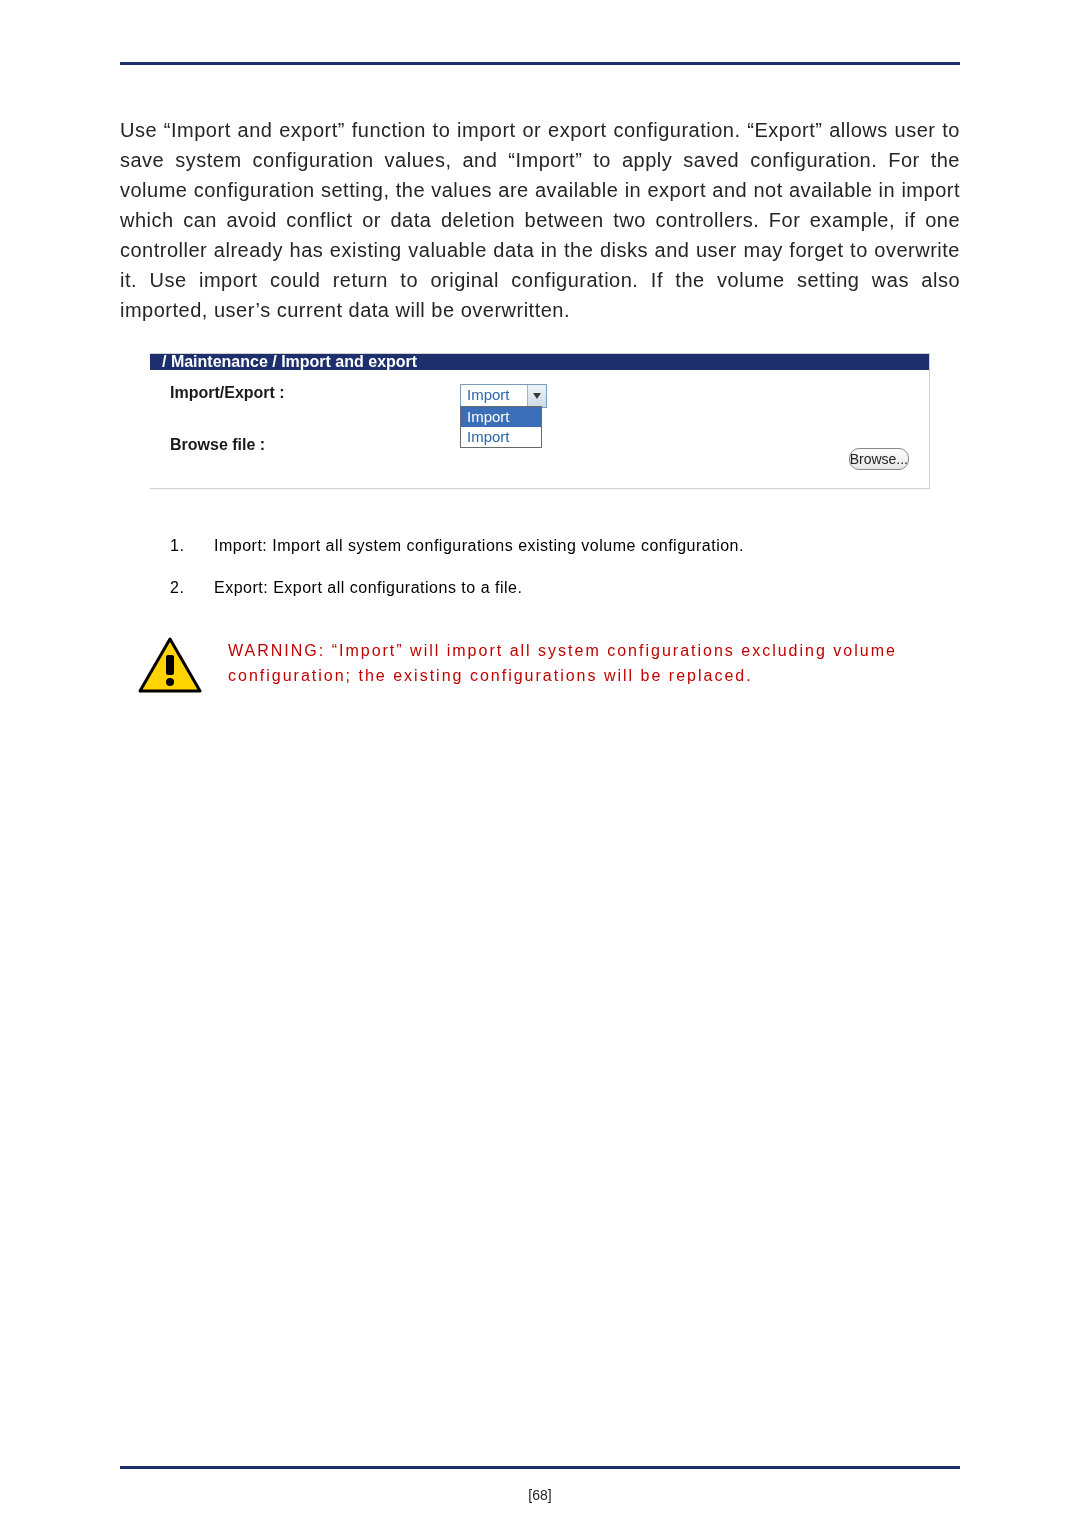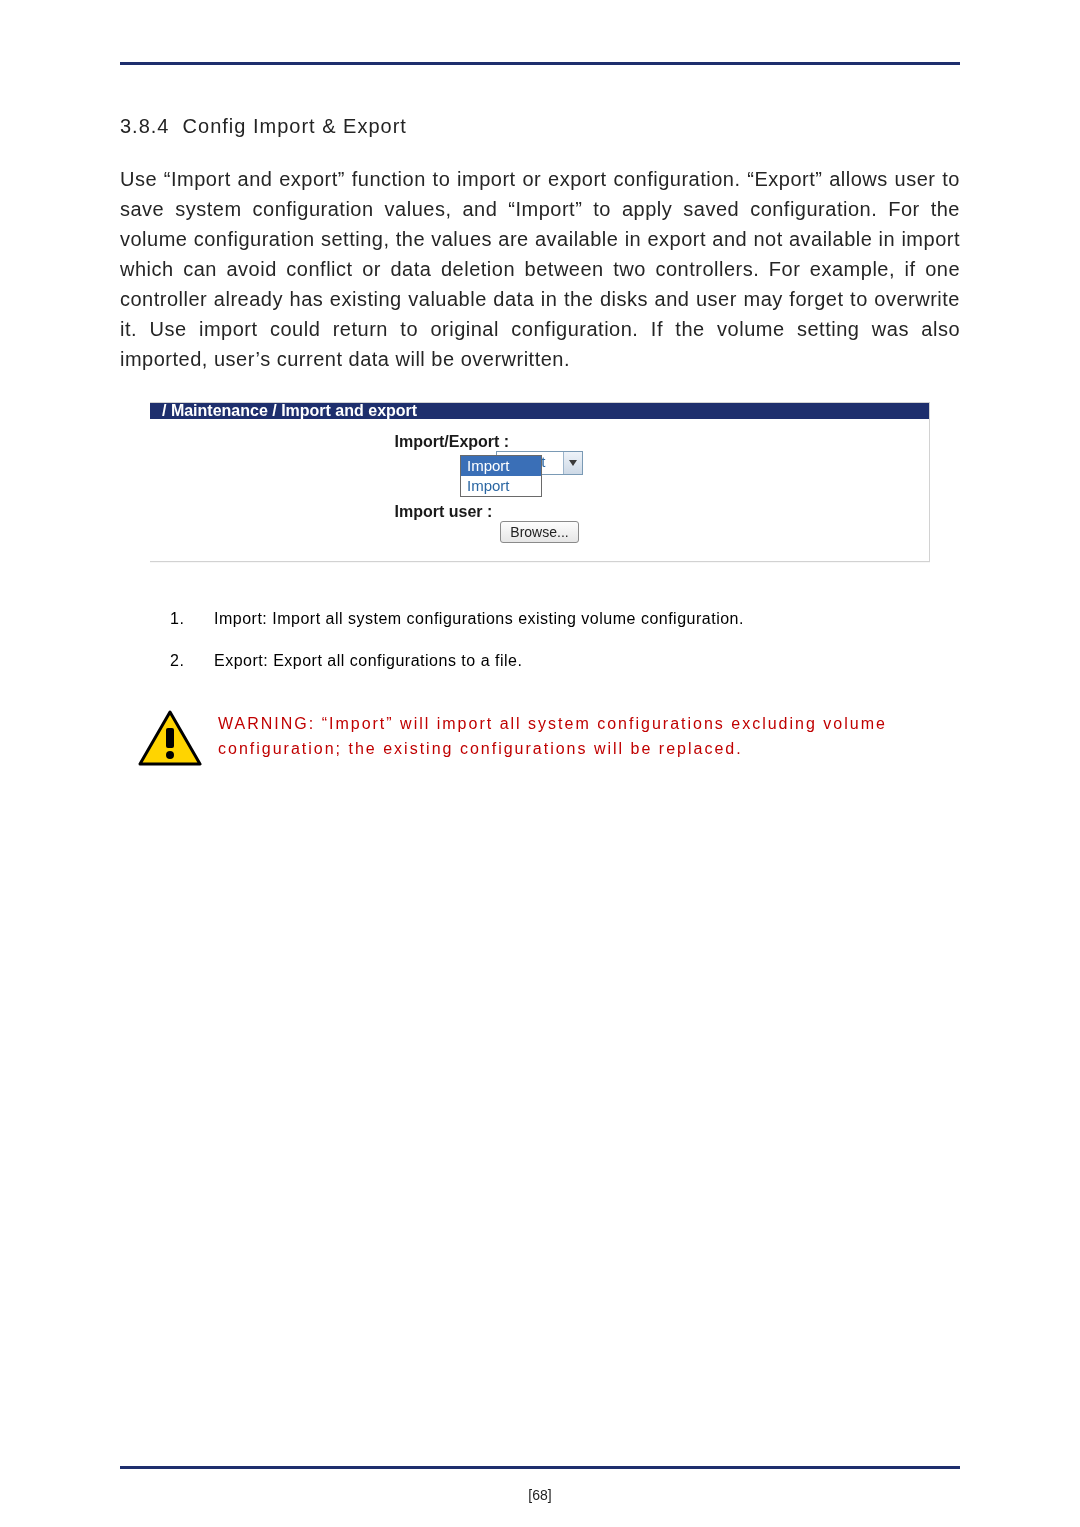--- a/index.html
+++ b/index.html
@@ -55,24 +55,23 @@
   .ui-panel-header-row {
     background: #1e2f6d;
     line-height: 0;
   }
   .ui-panel-body {
     padding: 14px 20px 16px 20px;
     background: #fff;
   }
   .ui-row {
     display: flex;
-    align-items: center;
+    align-items: flex-start;
     margin-bottom: 2px;
     position: relative;
-    flex-direction: column;
   }
   .ui-label {
     width: 290px;
     font-weight: bold;
     font-size: 16px;
     color: #1a1a1a;
   }
   .ui-field {
     flex: 1;
     display: flex;
@@ -117,44 +116,45 @@
   }
   .dropdown-list .opt.selected {
     background: #3a6fb7;
     color: #fff;
   }
   .file-row { margin-top: 28px; }
   .browse-btn {
     margin-left: auto;
     background: linear-gradient(#fdfdfd,#e6e6e6);
     border: 1px solid #8a8a8a;
-    border-radius: 3px;
+    border-radius: 10px;
     font-size: 14px;
-    padding: 2px 9px;
+    padding: 2px 0;
     color: #222;
     align-self: center;
+    margin-top: 12px;
   }
   
   .num-list {
     margin: 0 0 40px 50px;
     padding: 0;
     list-style: none;
   }
   .num-list li {
     font-size: 16px;
     letter-spacing: 0.5px;
     margin-bottom: 24px;
     display: flex;
     gap: 24px;
   }
   .num-list .num { min-width: 20px; }
   
   .warning {
     display: flex;
-    gap: 16px;
+    gap: 26px;
     margin: 0 0 0 18px;
     align-items: flex-start;
   }
   .warning-icon {
     width: 64px;
     height: 56px;
     flex-shrink: 0;
   }
   .warning-text {
     color: #c00000;
@@ -179,24 +179,20 @@
     font-size: 14px;
     color: #222;
   }
 </style>
 </head>
 <body>
 
 <div class="page">
   <div class="top-rule"></div>
 
-  <h2 class="section-heading">
-    <span>3.8.4</span>&nbsp;
-    <span>Config Import &amp; Export</span>
-  </h2>
 
   <p class="body-text">Use “Import and export” function to import or export configuration. “Export” allows user to save system configuration values, and “Import” to apply saved configuration. For the volume configuration setting, the values are available in export and not available in import which can avoid conflict or data deletion between two controllers. For example, if one controller already has existing valuable data in the disks and user may forget to overwrite it. Use import could return to original configuration. If the volume setting was also imported, user’s current data will be overwritten.</p>
 
   <div class="ui-panel">
     <div class="ui-panel-header-row">
       <span class="ui-panel-header">/ Maintenance / Import and export</span>
     </div>
     <div class="ui-panel-body">
       <div class="ui-row">
         <div class="ui-label">Import/Export :</div>
@@ -209,21 +205,21 @@
                 </svg>
             </span>
           </div>
         </div>
         <div class="dropdown-list">
           <div class="opt selected">Import</div>
           <div class="opt">Import</div>
         </div>
       </div>
       <div class="ui-row file-row">
-        <div class="ui-label">Import user :</div>
+        <div class="ui-label">Browse file :</div>
         <div class="ui-field">
           <button class="browse-btn">Browse...</button>
         </div>
       </div>
     </div>
   </div>
 
   <ol class="num-list">
     <li>
       <span class="num">1.</span>

